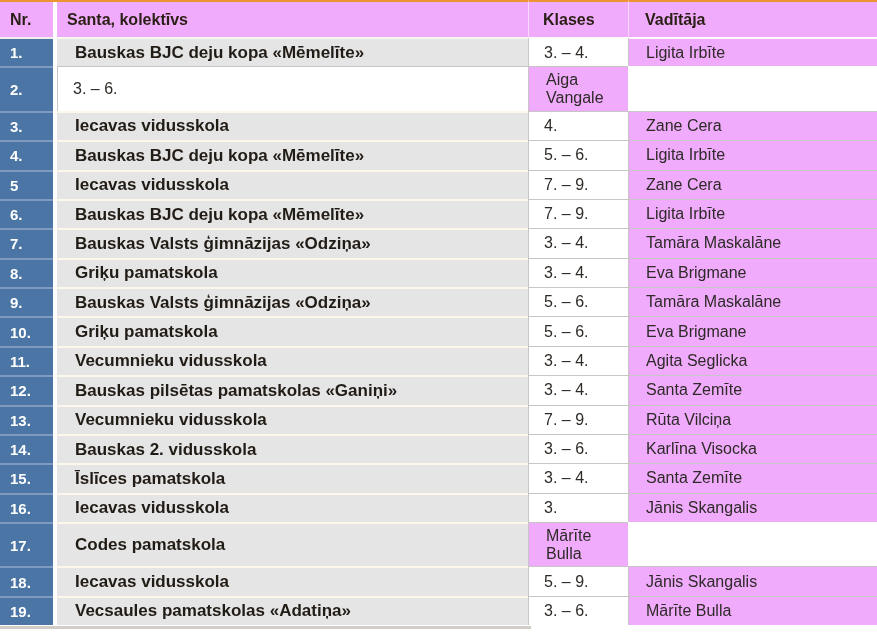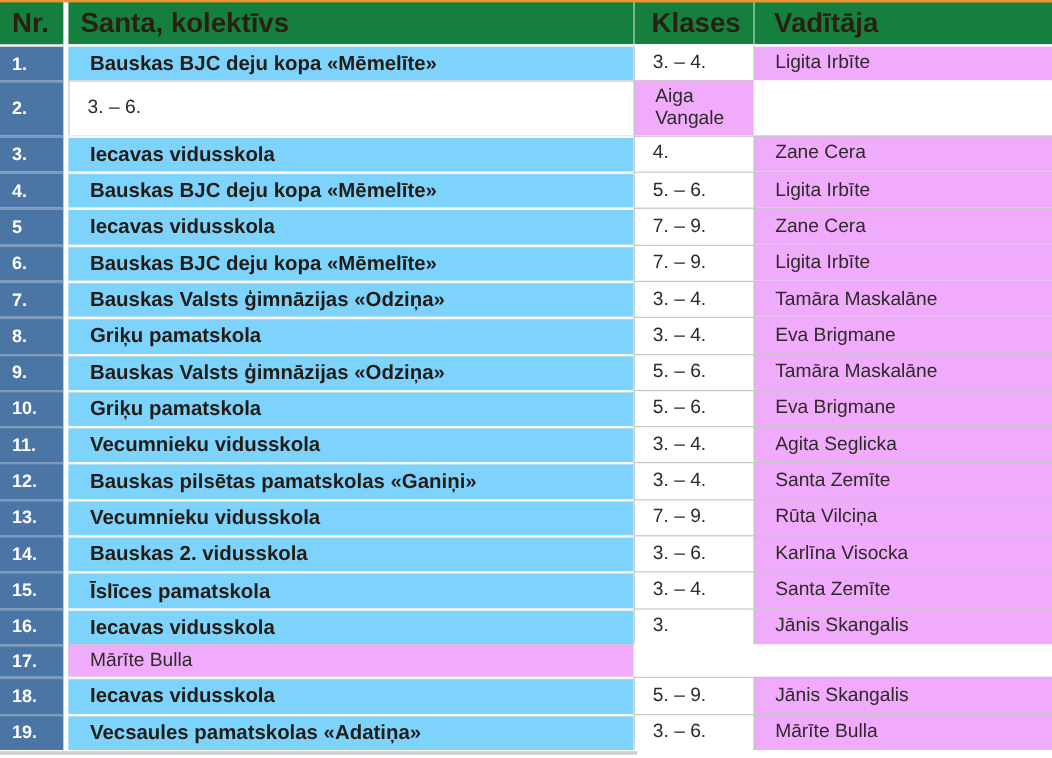--- a/index.html
+++ b/index.html
@@ -16,44 +16,44 @@
   
   .grid{
     display:grid;
     grid-template-columns:53px 4px 471px 100px 249px;
   }
   
   .header-row{
     height:37px;flex:0 0 37px;background:#ffffff;
   }
   .header-row .cell{
-    background:#15803d;
+    background:#f0abfc;
     border-top:2px solid #ED932F;
     display:flex;align-items:center;
-    color:#2A1F14;font-weight:bold;font-size:23px;
+    color:#2A1F14;font-weight:bold;font-size:16px;
     box-sizing:border-box;
   }
   .header-row .gap{background:#ffffff;border-top:2px solid #ED932F;}
   .header-row .c-nr{padding-left:10px;}
   .header-row .c-skola{padding-left:10px;}
   .header-row .c-klases{padding-left:14px;border-left:1px solid rgba(255,255,255,0.55);text-align:right;}
   .header-row .c-vad{padding-left:16px;border-left:1px solid rgba(255,255,255,0.55);}
   
   .rows{flex:1 1 auto;display:flex;flex-direction:column;}
   .row{flex:1 1 auto;background:#ffffff;}
   .row .cell{
     display:flex;align-items:center;box-sizing:border-box;
   }
   .row .c-nr{
     background:#4A75A4;color:#ffffff;font-weight:bold;font-size:15px;
     padding-left:10px;border-top:2px solid #7E9BBD;
   }
   .row .gap{background:#ffffff;}
   .row .c-skola{
-    background:#7dd3fc;color:#221C16;font-weight:bold;font-size:17px;
+    background:#e5e5e5;color:#221C16;font-weight:bold;font-size:17px;
     padding-left:18px;border-top:2px solid #FDF6EA;
   }
   .row .c-klases{
     background:#FFFFFF;color:#2E2A27;font-size:16px;
     padding-left:15px;border-left:1px solid #C6C6C6;border-top:1px solid #C6C6C6;
   }
   .row .c-vad{
     background:#f0abfc;color:#2E2A27;font-size:16px;
     padding-left:17px;border-left:1px solid #C6C6C6;border-top:1px solid #C6C6C6;
   }
@@ -205,20 +205,21 @@
     <div class="cell c-nr">16.</div>
     <div class="gap"></div>
     <div class="cell c-skola">Iecavas vidusskola</div>
     <div class="cell c-klases">3.</div>
     <div class="cell c-vad">Jānis Skangalis</div>
   </div>
 
   <div class="grid row">
     <div class="cell c-nr">17.</div>
     <div class="gap"></div>
+    <div class="cell c-skola">Codes pamatskola</div>
     <div class="cell c-vad">Mārīte Bulla</div>
   </div>
 
   <div class="grid row">
     <div class="cell c-nr">18.</div>
     <div class="gap"></div>
     <div class="cell c-skola">Iecavas vidusskola</div>
     <div class="cell c-klases">5. – 9.</div>
     <div class="cell c-vad">Jānis Skangalis</div>
   </div>

